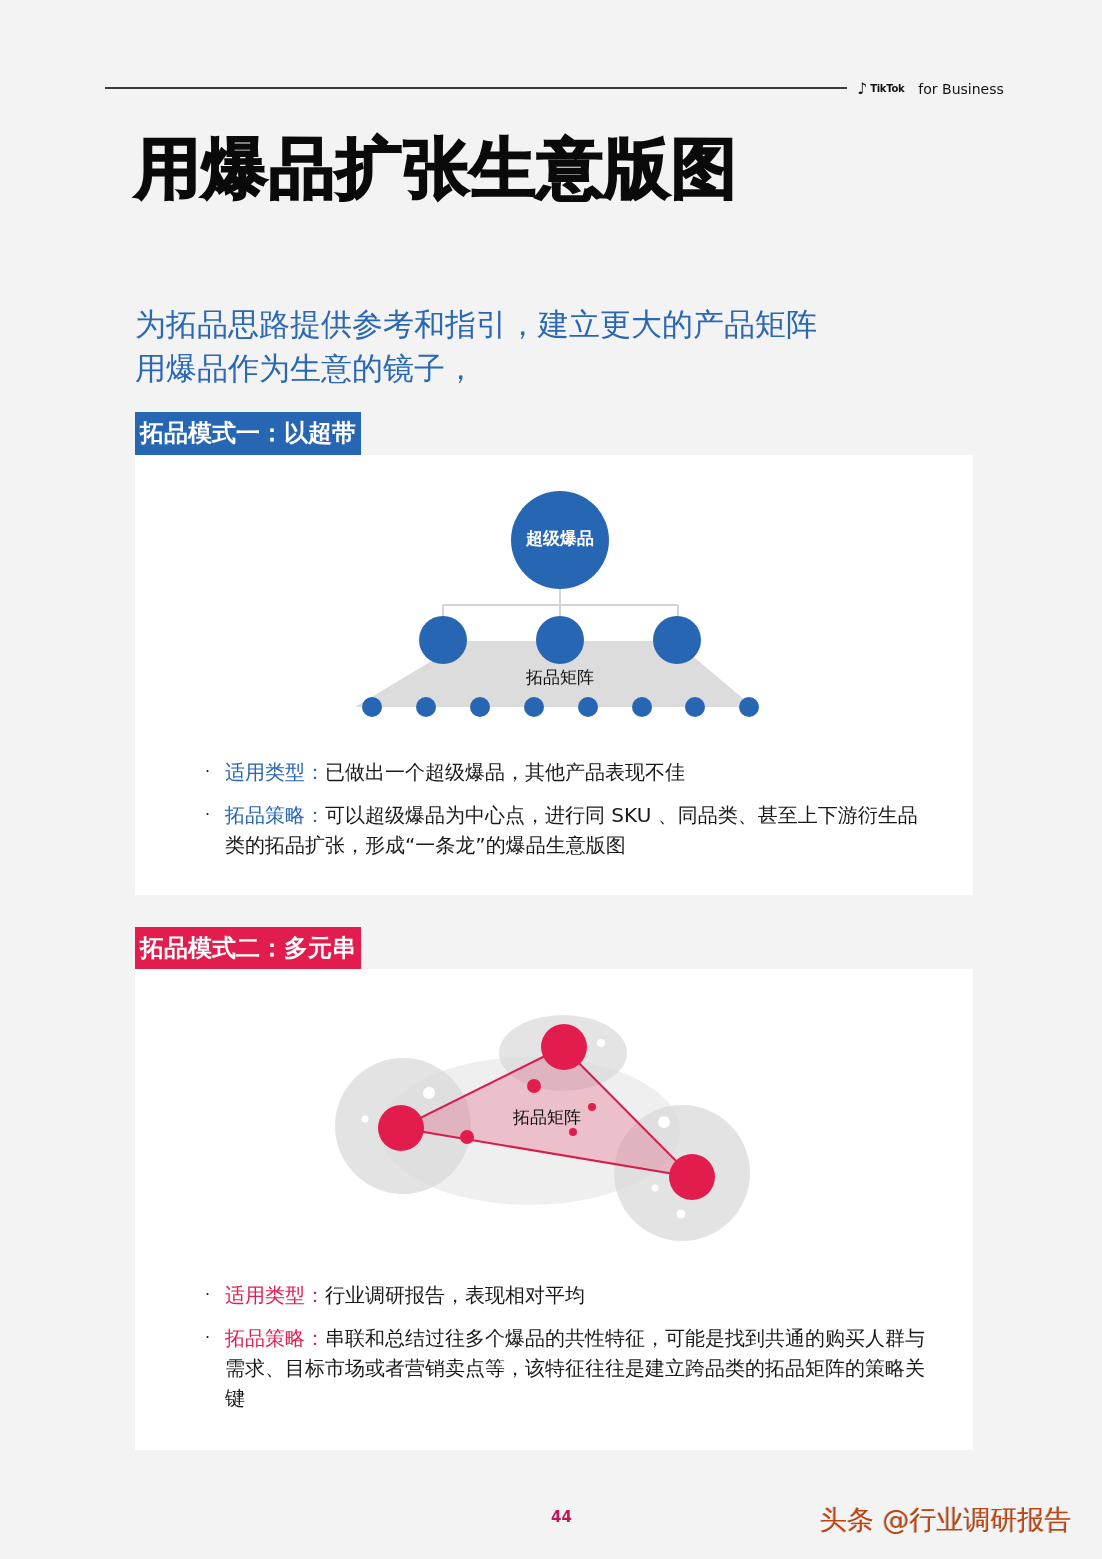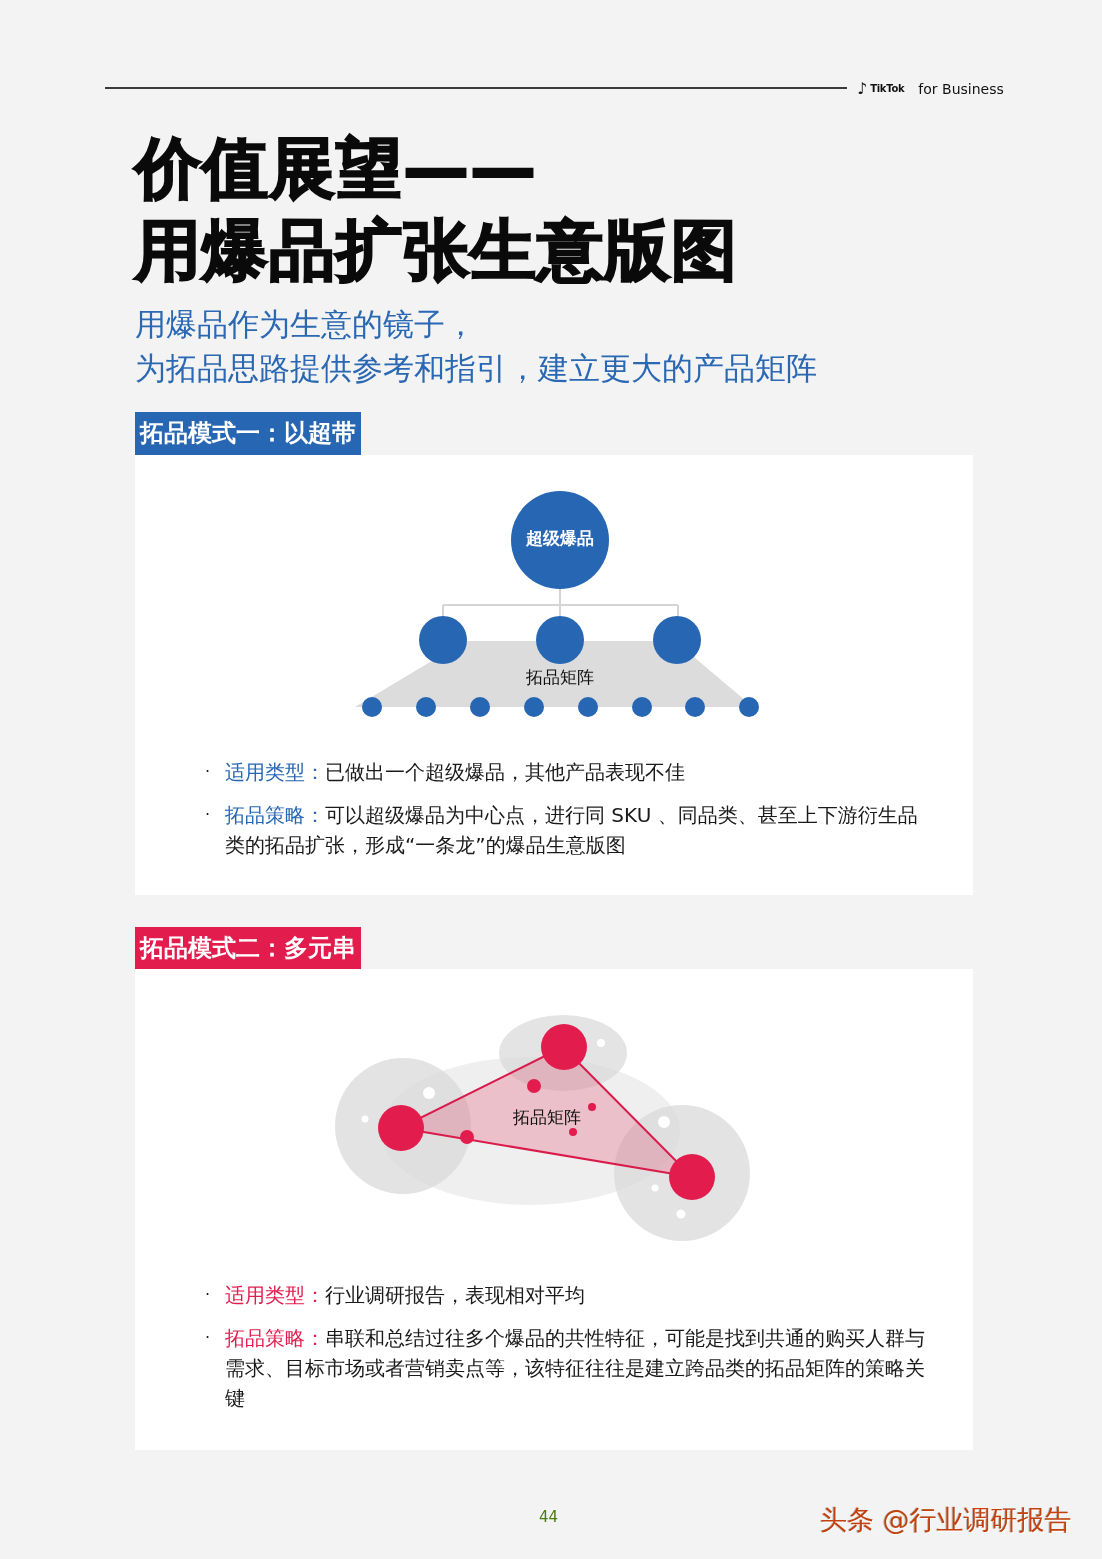--- a/index.html
+++ b/index.html
@@ -27,41 +27,40 @@
   .card-2 { top: 969px; height: 481px; }
 
   .diagram { position: absolute; left: 0; top: 0; }
 
   .bullets { position: absolute; left: 70px; width: 720px; }
   .bullet { position: relative; padding-left: 20px; font-size: 20px; line-height: 30px; color: #1a1a1a; margin-bottom: 13px; }
   .bullet .dot { position: absolute; left: 0; top: 0; font-size: 16px; color: #1a1a1a; }
   .bullet .key-blue { color: #2766b2; }
   .bullet .key-red { color: #e21d4e; }
 
-  .page-number { position: absolute; left: 539px; top: 1508px; font-size: 15px; font-weight: normal; color: #4d7c0f; }
+  .page-number { position: absolute; left: 551px; top: 1508px; font-size: 15px; font-weight: bold; color: #be185d; }
   .watermark { position: absolute; left: 820px; top: 1502px; font-size: 27px; color: #c2410c; white-space: nowrap; text-shadow: 1px 1px 0 #fff, -1px 0 0 #bbb; }
 </style>
 </head>
 <body>
 
 <div class="top-rule"></div>
 <div class="brand">
   <span class="note">♪</span>
   <span class="tiktok">TikTok</span>
   <span class="fb">for Business</span>
 </div>
 
 <div class="title">
-  <span>价值展望——</span>
   <span>用爆品扩张生意版图</span>
 </div>
 
 <div class="subtitle">
+  <span>为拓品思路提供参考和指引，建立更大的产品矩阵</span>
   <span>用爆品作为生意的镜子，</span>
-  <span>为拓品思路提供参考和指引，建立更大的产品矩阵</span>
 </div>
 
 <div class="tag tag-blue">拓品模式一：以超带强</div>
 <div class="card card-1">
   <svg class="diagram" width="838" height="290" viewBox="0 0 838 290">
 
     <polygon points="330,186 540,186 618,252 220,252" fill="#dcdcdc"></polygon>
 
     <g stroke="#d4d4d4" stroke-width="2" fill="none">
       <line x1="425" y1="130" x2="425" y2="150"></line>

